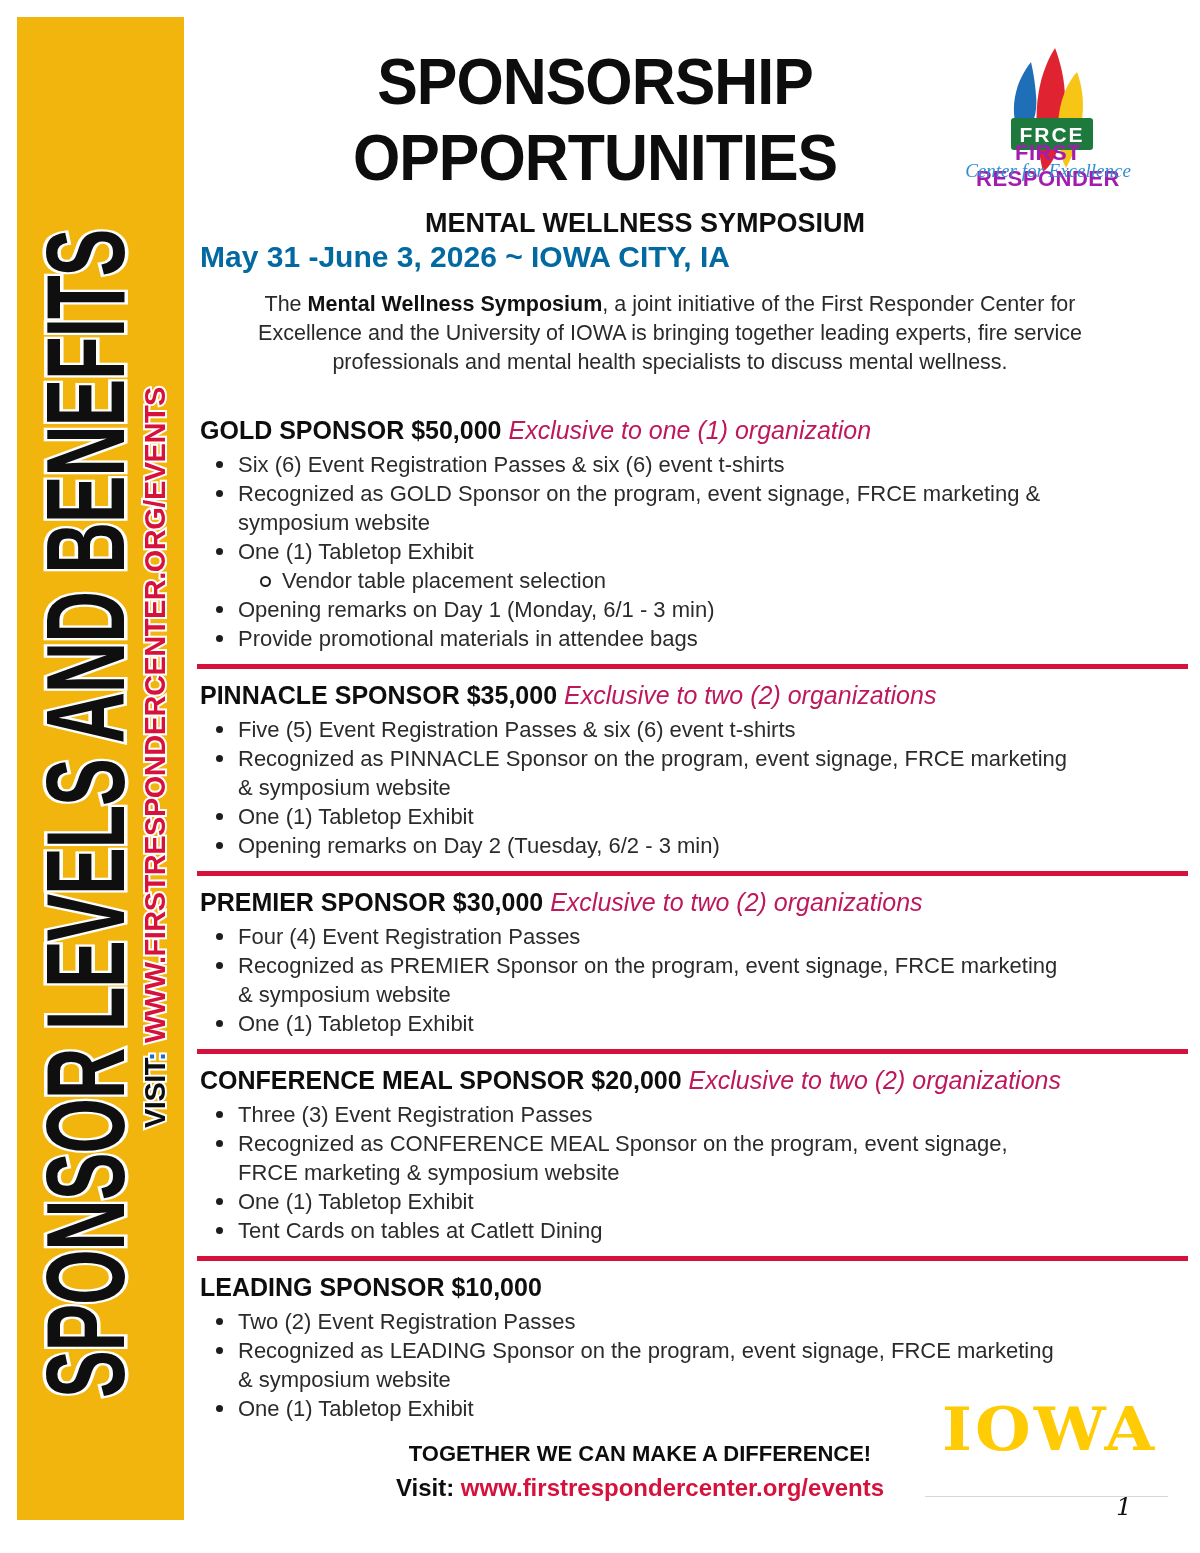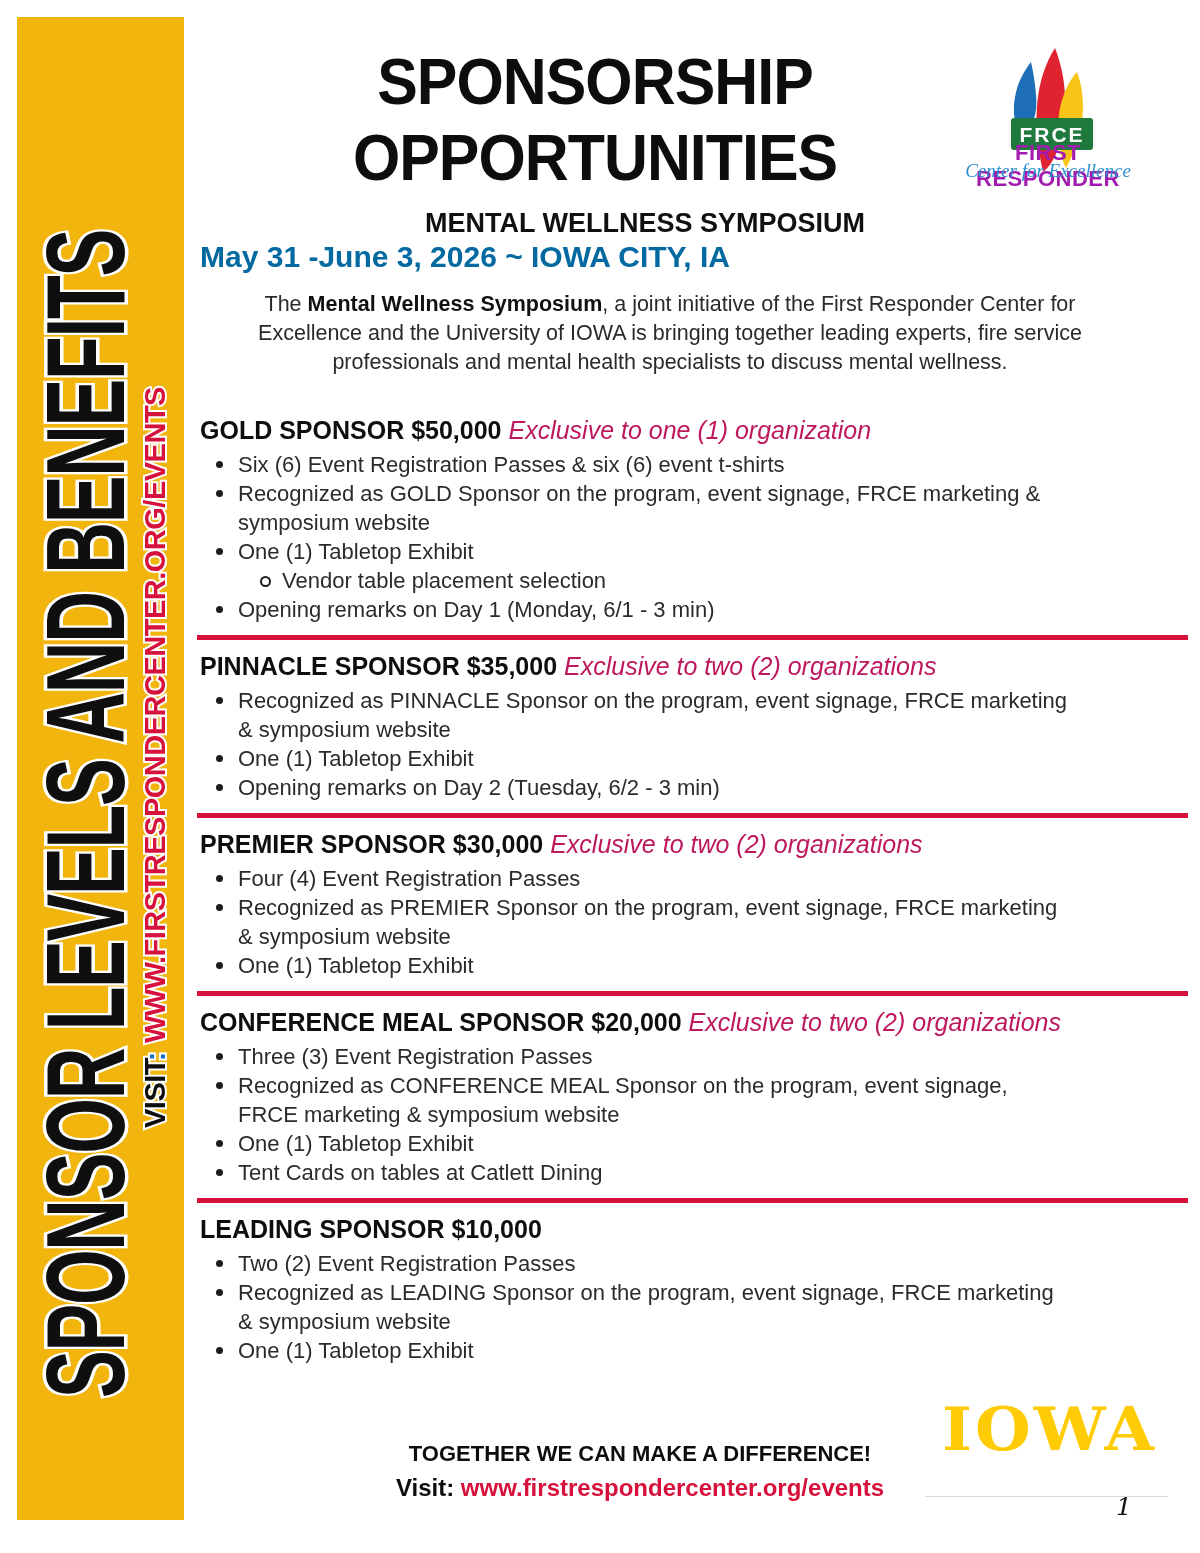--- a/index.html
+++ b/index.html
@@ -137,26 +137,28 @@
   <div class="sections">
       <section class="sponsor-section">
         <h2><span class="sec-title">GOLD SPONSOR $50,000</span><span class="sec-sub"> Exclusive to one (1) organization</span></h2>
         <ul class="benefit-list">
           <li>Six (6) Event Registration Passes &amp; six (6) event t-shirts</li>
           <li>Recognized as GOLD Sponsor on the program, event signage, FRCE marketing &amp; symposium website</li>
           <li>One (1) Tabletop Exhibit<ul class="sub-list">
               <li>Vendor table placement selection</li>
             </ul></li>
           <li>Opening remarks on Day 1 (Monday, 6/1 - 3 min)</li>
+          <li>Provide promotional materials in attendee bags</li>
         </ul>
       </section>
       <div class="divider"></div>
       <section class="sponsor-section">
         <h2><span class="sec-title">PINNACLE SPONSOR $35,000</span><span class="sec-sub"> Exclusive to two (2) organizations</span></h2>
         <ul class="benefit-list">
+          <li>Five (5) Event Registration Passes &amp; six (6) event t-shirts</li>
           <li>Recognized as PINNACLE Sponsor on the program, event signage, FRCE marketing &amp; symposium website</li>
           <li>One (1) Tabletop Exhibit</li>
           <li>Opening remarks on Day 2 (Tuesday, 6/2 - 3 min)</li>
         </ul>
       </section>
       <div class="divider"></div>
       <section class="sponsor-section">
         <h2><span class="sec-title">PREMIER SPONSOR $30,000</span><span class="sec-sub"> Exclusive to two (2) organizations</span></h2>
         <ul class="benefit-list">
           <li>Four (4) Event Registration Passes</li>

